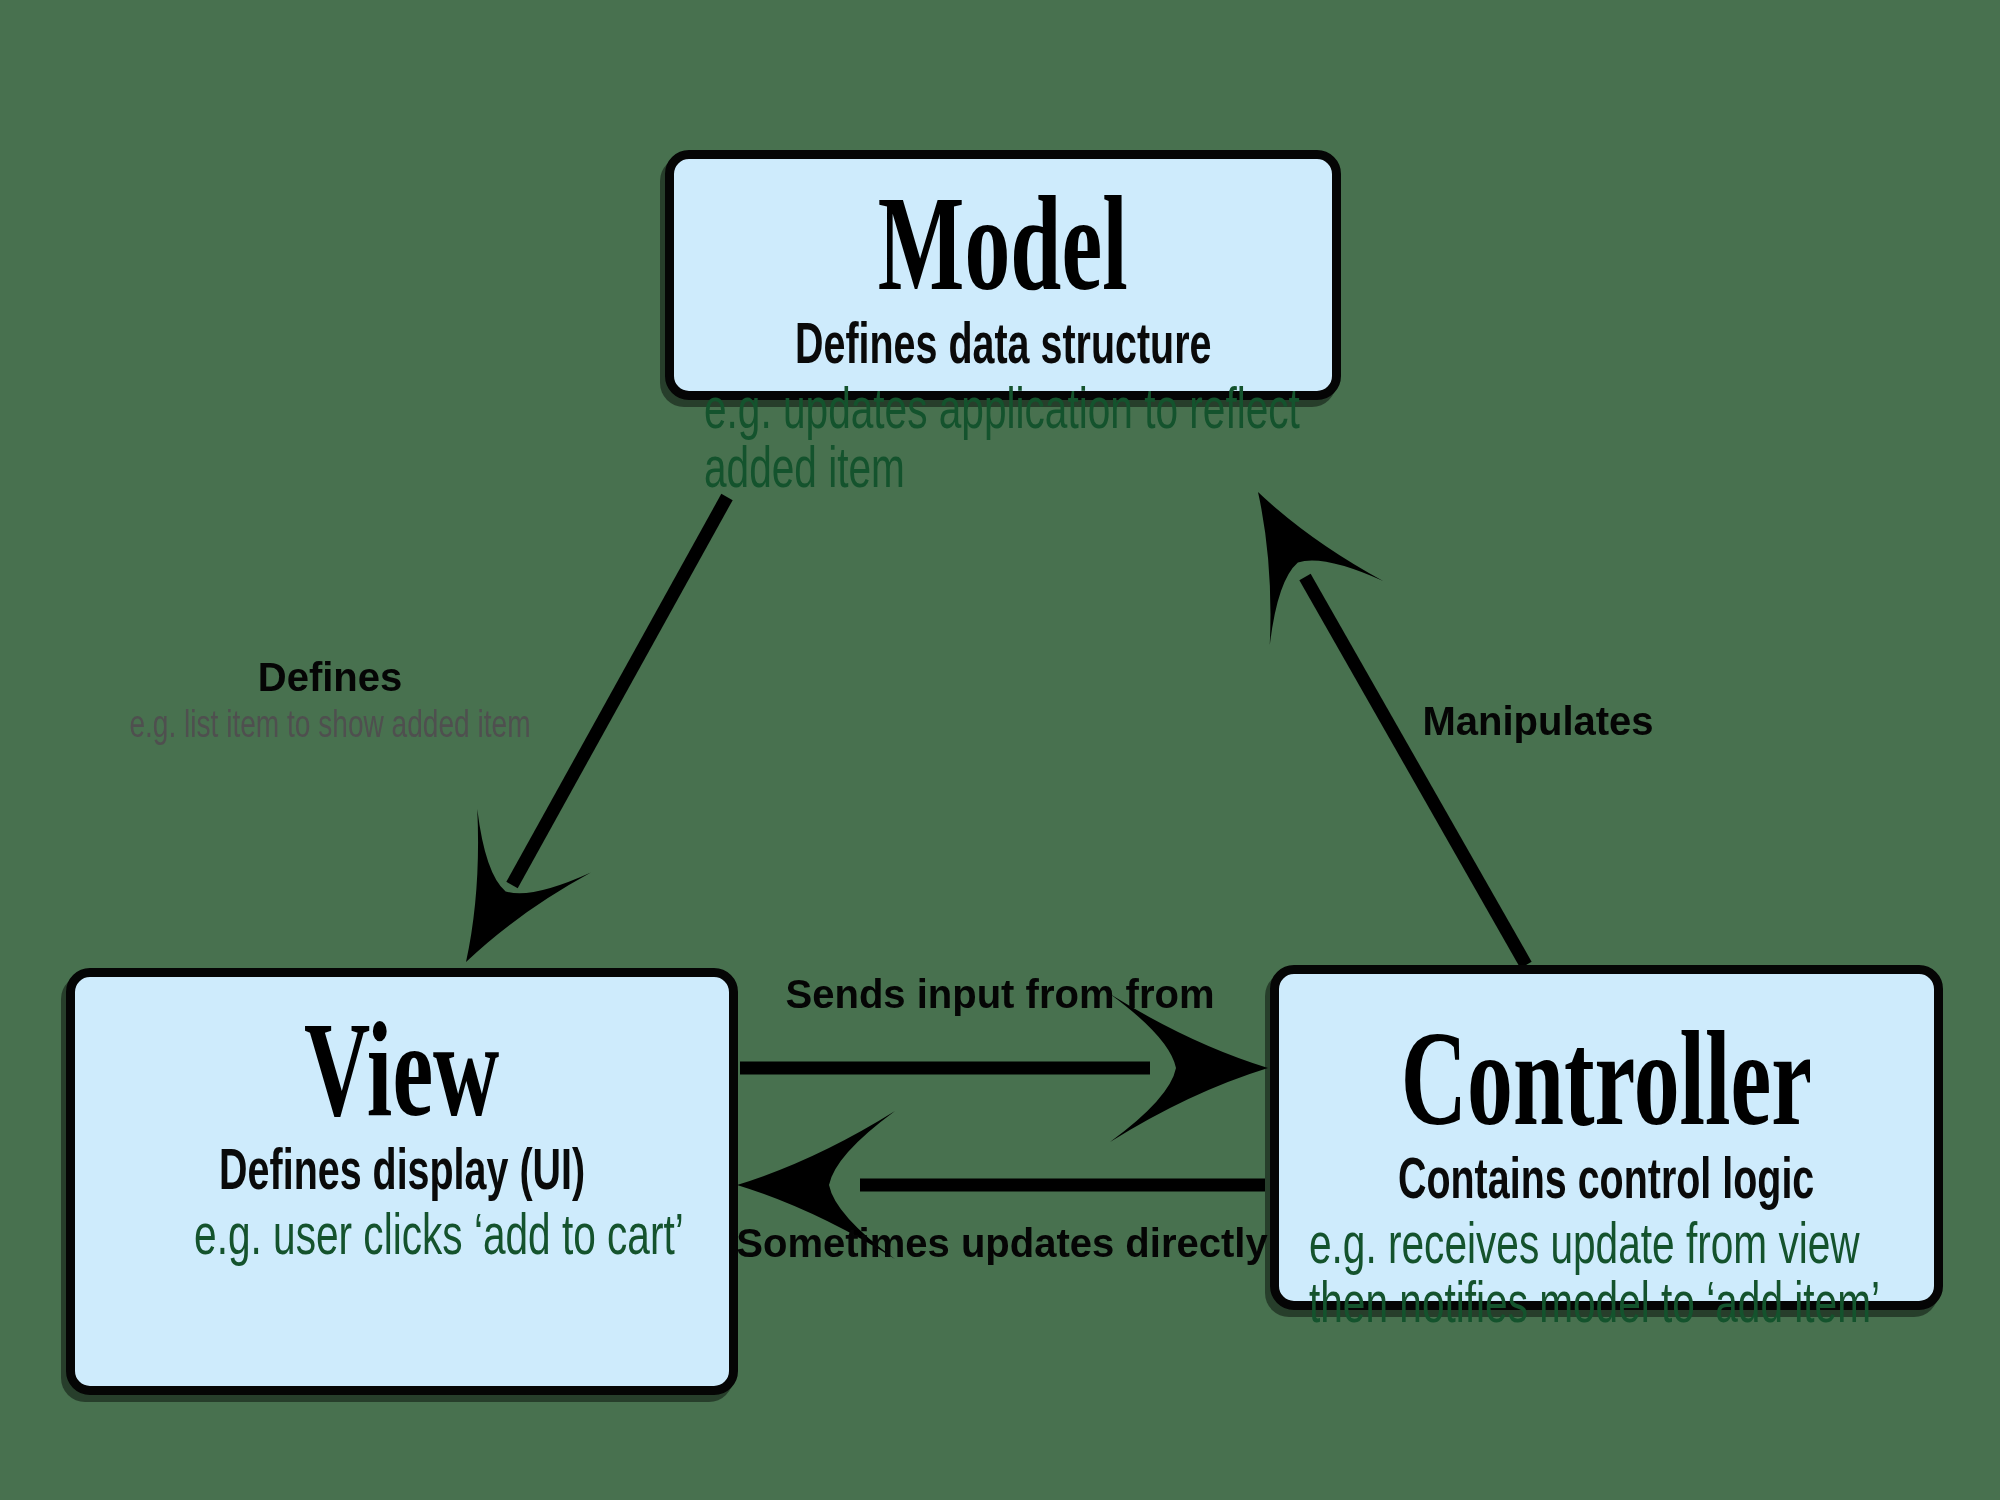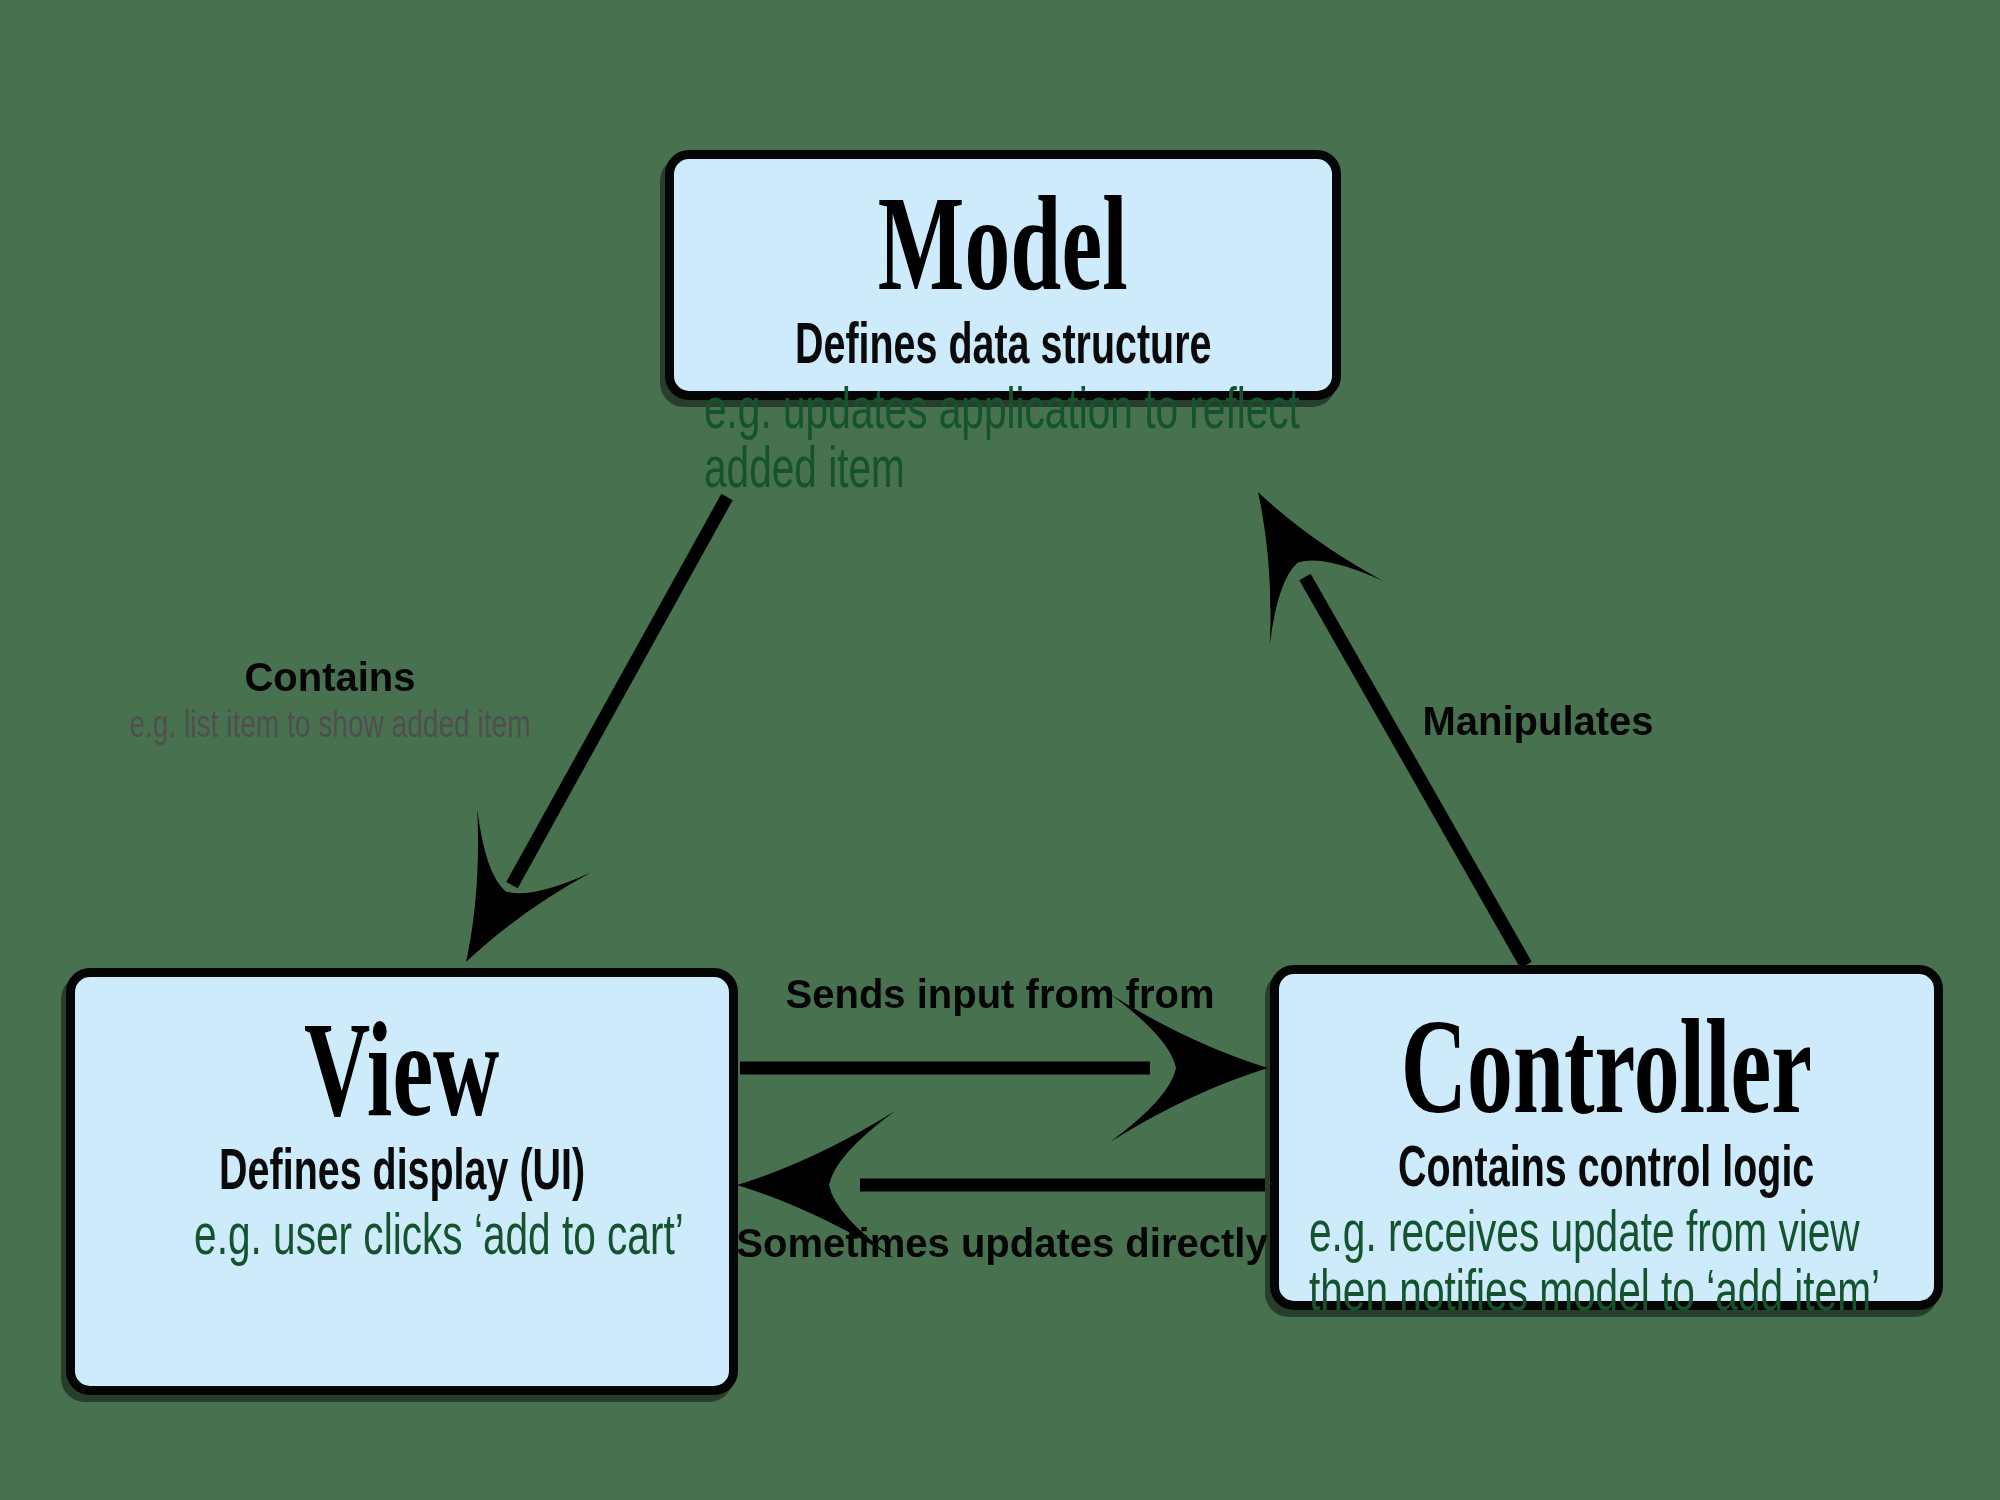--- a/index.html
+++ b/index.html
@@ -19,21 +19,21 @@
     background:#CEEBFC;
     border:9px solid #050505;
     border-radius:24px;
     box-shadow:-5px 7px 0 rgba(0,0,0,0.45);
     box-sizing:border-box;
     display:flex;flex-direction:column;align-items:center;
     padding:26px 30px 0 30px;
   }
   .box-model{left:665px;top:150px;width:676px;height:250px;}
   .box-view{left:66px;top:968px;width:672px;height:427px;padding-top:34px;}
-  .box-controller{left:1270px;top:965px;width:673px;height:345px;padding-top:34px;}
+  .box-controller{left:1270px;top:965px;width:673px;height:345px;padding-top:46px;}
 
   .box-title{
     font-family:"Liberation Serif", serif;
     font-weight:bold;
     font-size:135px;line-height:0.88;
     color:#000;
     transform:scaleX(0.68);transform-origin:center top;
     white-space:nowrap;
   }
   .box-subtitle{
@@ -128,21 +128,21 @@
   <div class="box box-controller">
     <div class="box-title">Controller</div>
     <div class="box-subtitle">Contains control logic</div>
     <div class="box-example">
       <div class="line">e.g. receives update from view</div>
       <div class="line">then notifies model to ‘add item’</div>
     </div>
   </div>
 
   <div class="label-group" style="left:330px;top:655px;">
-    <div class="arrow-label">Contains</div>
+    <div class="arrow-label">Defines</div>
     <div class="arrow-sublabel">e.g. list item to show added item</div>
   </div>
 
   <div class="arrow-label centerx" style="left:1538px;top:682px;margin-top:17px;">Manipulates</div>
 
   <div class="arrow-label centerx" style="left:1000px;top:972px;">Sends input from from</div>
 
   <div class="arrow-label centerx" style="left:1002px;top:1221px;">Sometimes updates directly</div>
 
 </div>

